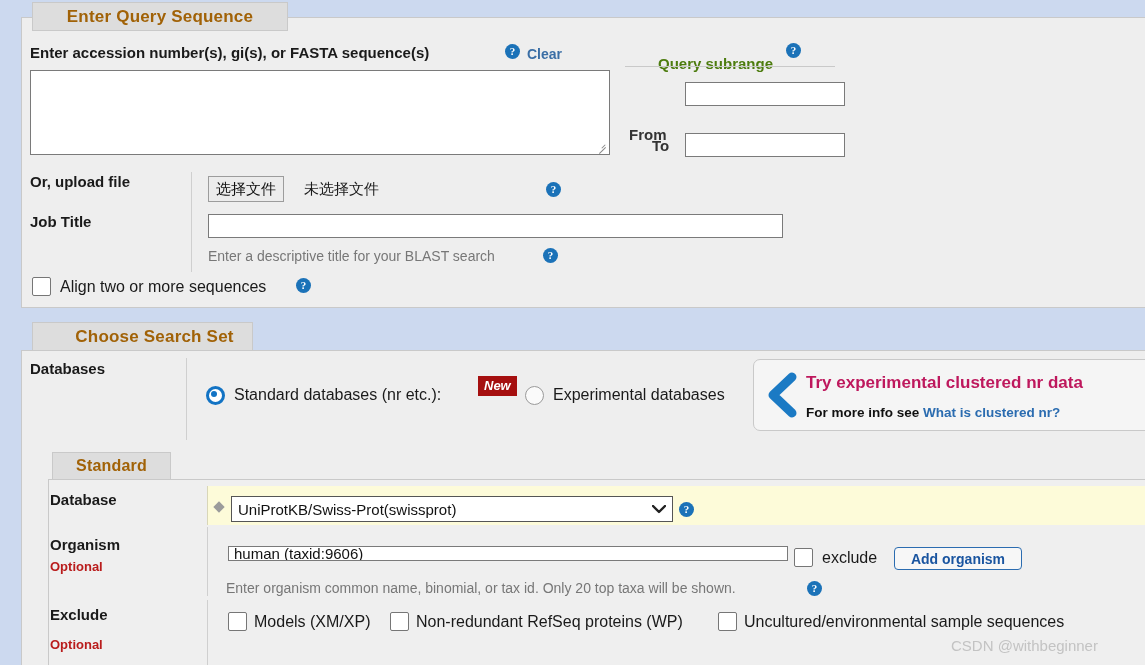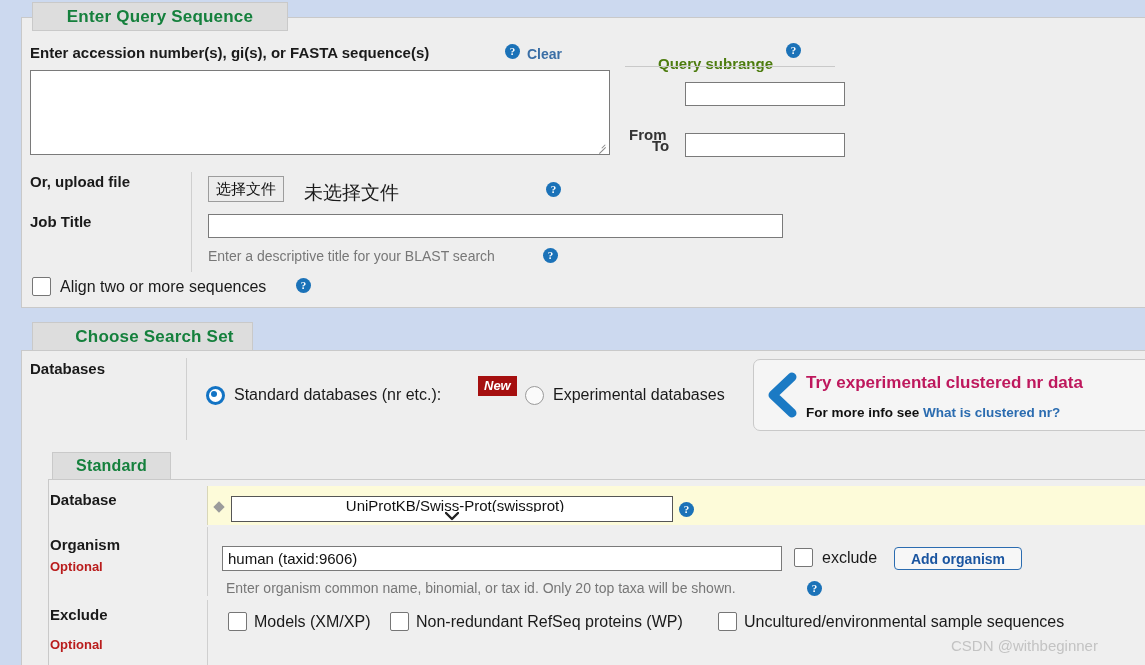--- a/index.html
+++ b/index.html
@@ -20,21 +20,21 @@
   .panel {
     position: absolute;
     background: #eeeeee;
     border: 1px solid #c9c9c9;
     border-top: none;
   }
   .panel-tab {
     position: absolute;
     background: #dddddd;
     border: 1px solid #c9c9c9;
-    color: #15803d;
+    color: #a16207;
     font-weight: bold;
     letter-spacing: .2px;
     display: flex;
     align-items: center;
     justify-content: center;
     box-sizing: border-box;
   }
   .panel-topline {
     position: absolute;
     border-top: 1px solid #c9c9c9;
@@ -44,21 +44,21 @@
   .lbl-bold {
     position: absolute;
     font-weight: bold;
     color: #1a1a1a;
     font-size: 15px;
     white-space: nowrap;
   }
   .lbl-plain {
     position: absolute;
     color: #1a1a1a;
-    font-size: 19px;
+    font-size: 15px;
     white-space: nowrap;
   }
   .lbl-gray {
     position: absolute;
     color: #777777;
     font-size: 14px;
     white-space: nowrap;
   }
   .lbl-opt {
     position: absolute;
@@ -111,21 +111,20 @@
     transform-origin: center;
   }
 
   .sel-wrap {
     position: absolute;
     background: #ffffff;
     border: 1px solid #555;
     box-sizing: border-box;
     display: flex;
     align-items: center;
-    flex-direction: column;
   }
   .sel-wrap .sel-text {
     flex: 1;
     font-size: 15px;
     color: #111;
     padding-left: 6px;
     white-space: nowrap;
     overflow: hidden;
   }
   .sel-wrap .chev {
@@ -371,21 +370,21 @@
         <polyline points="1,1 7,7 13,1" fill="none" stroke="#222" stroke-width="2.4" stroke-linecap="round" stroke-linejoin="round"></polyline>
       </svg>
     </span>
   </div>
   <div class="help" style="left:679px; top:502px;">?</div>
 
   <div class="lbl-bold" style="left:50px; top:536px;">Organism</div>
   <div class="lbl-opt" style="left:50px; top:559px;">Optional</div>
   <div class="vrule" style="left:207px; top:527px; height:69px;"></div>
 
-  <input class="txt-input" style="left: 222px; top: 546px; width: 560px; height: 25px;" value="human (taxid:9606)">
+  <input class="txt-input" style="left: 228px; top: 546px; width: 560px; height: 15px;" value="human (taxid:9606)">
   <div class="cbox" style="left:794px; top:548px; width:19px; height:19px;"></div>
   <div class="lbl-plain" style="left:822px; top:549px; font-size:16px;">exclude</div>
   <div class="btn-outline" style="left:894px; top:547px; width:128px; height:23px;">Add organism</div>
 
   <div class="lbl-gray" style="left:226px; top:580px;">Enter organism common name, binomial, or tax id. Only 20 top taxa will be shown.</div>
   <div class="help" style="left:807px; top:581px;">?</div>
 
   <div class="lbl-bold" style="left:50px; top:606px;">Exclude</div>
   <div class="lbl-opt" style="left:50px; top:637px;">Optional</div>
   <div class="vrule" style="left:207px; top:600px; height:65px;"></div>

